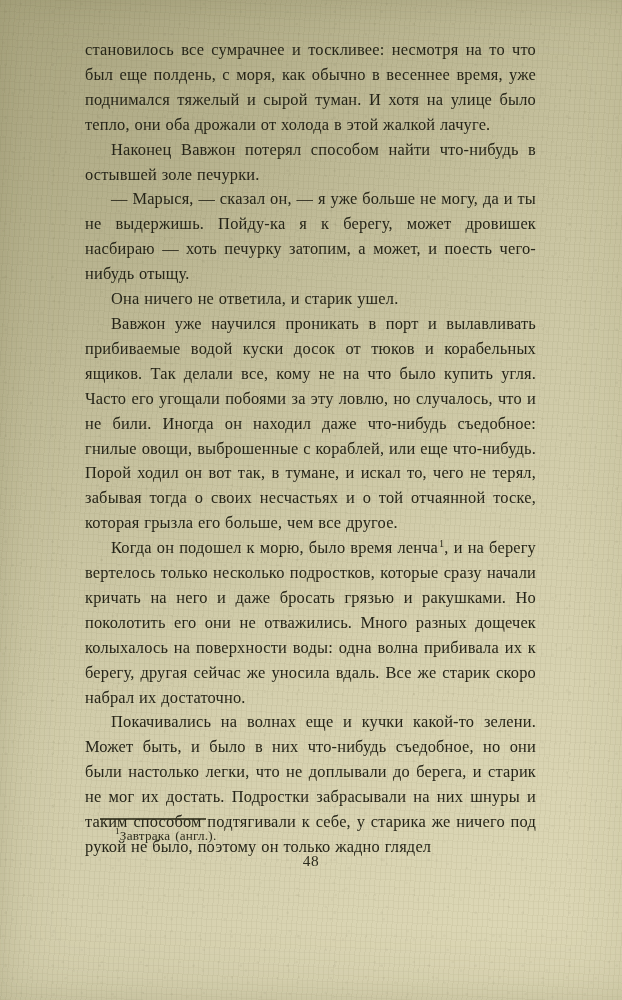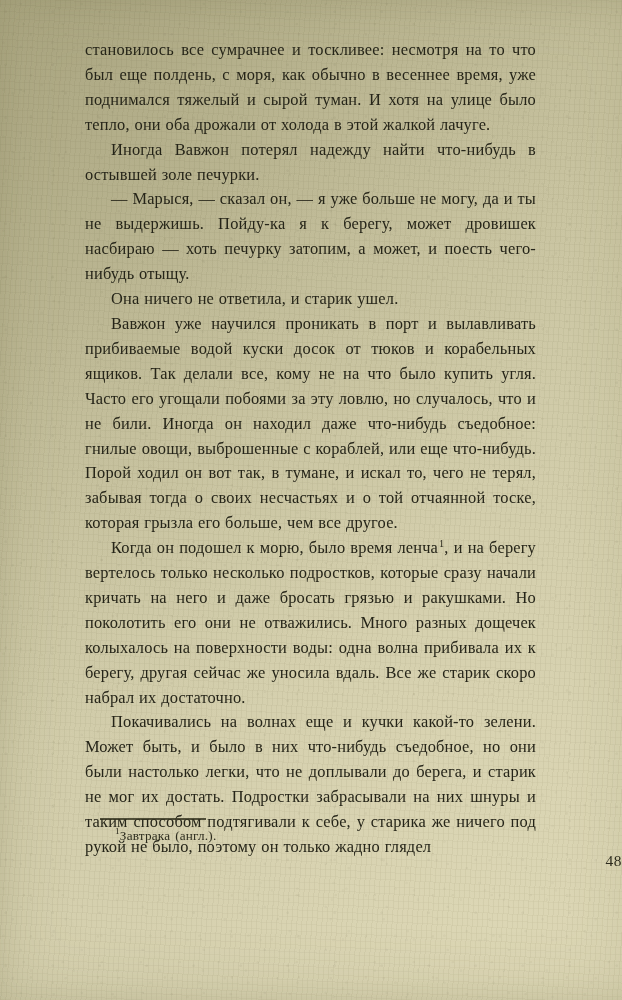--- a/index.html
+++ b/index.html
@@ -114,21 +114,21 @@
 
   #fntext sup.fn { font-size: 0.7em; }
 
   #fnspace { display: inline-block; width: 5px; }
 
   #pagenum {
     position: absolute;
     left: 0;
     top: 852px;
     width: 622px;
-    text-align: right;
+    text-align: center;
     font-size: 15.4px;
     letter-spacing: 0.6px;
     color: #2b2a1d;
   }
 
   
   #bleed {
     position: absolute;
     inset: 0;
     pointer-events: none;
@@ -138,21 +138,21 @@
 </style>
 </head>
 <body>
 
 <div id="page">
 
   <div id="textblock">
 
     <p class="para">становилось все сумрачнее и тоскливее: несмотря на то что был еще полдень, с моря, как обычно в весеннее время, уже поднимался тяжелый и сырой туман. И хотя на улице было тепло, они оба дрожали от холода в этой жалкой лачуге.</p>
 
-    <p class="para indent">Иногда Вавжон потерял надежду найти что-нибудь в остывшей золе печурки.</p>
+    <p class="para indent">Наконец Вавжон потерял способом найти что-нибудь в остывшей золе печурки.</p>
 
     <p class="para indent">— Марыся, — сказал он, — я уже больше не могу, да и ты не выдержишь. Пойду-ка я к берегу, может дровишек насбираю — хоть печурку затопим, а может, и поесть чего-нибудь отыщу.</p>
 
     <p class="para indent">Она ничего не ответила, и старик ушел.</p>
 
     <p class="para indent">Вавжон уже научился проникать в порт и вылавливать прибиваемые водой куски досок от тюков и корабельных ящиков. Так делали все, кому не на что было купить угля. Часто его угощали побоями за эту ловлю, но случалось, что и не били. Иногда он находил даже что-нибудь съедобное: гнилые овощи, выброшенные с кораблей, или еще что-нибудь. Порой ходил он вот так, в тумане, и искал то, чего не терял, забывая тогда о своих несчастьях и о той отчаянной тоске, которая грызла его больше, чем все другое.</p>
 
     <p class="para indent"><span>Когда он подошел к морю, было время ленча</span><sup class="fn">1</sup><span>, и на берегу вертелось только несколько подростков, которые сразу начали кричать на него и даже бросать грязью и ракушками. Но поколотить его они не отважились. Много разных дощечек колыхалось на поверхности воды: одна волна прибивала их к берегу, другая сейчас же уносила вдаль. Все же старик скоро набрал их достаточно.</span></p>
 
     <p class="para indent">Покачивались на волнах еще и кучки какой-то зелени. Может быть, и было в них что-нибудь съедобное, но они были настолько легки, что не доплывали до берега, и старик не мог их достать. Подростки забрасывали на них шнуры и таким способом подтягивали к себе, у старика же ничего под рукой не было, поэтому он только жадно глядел</p>

